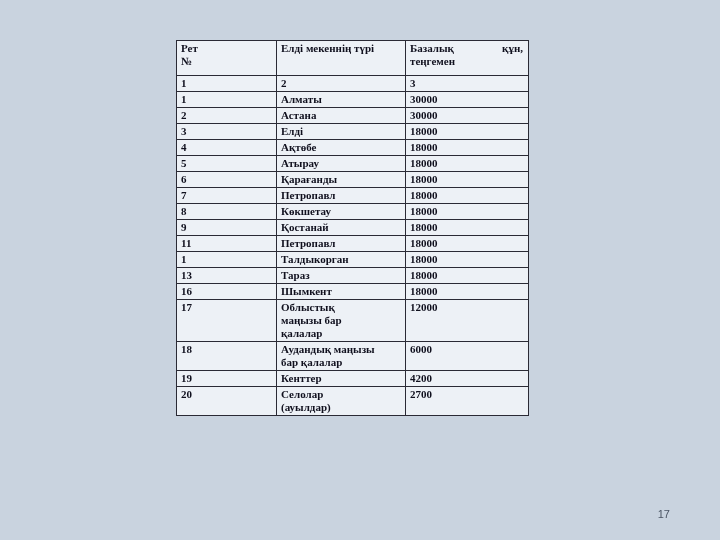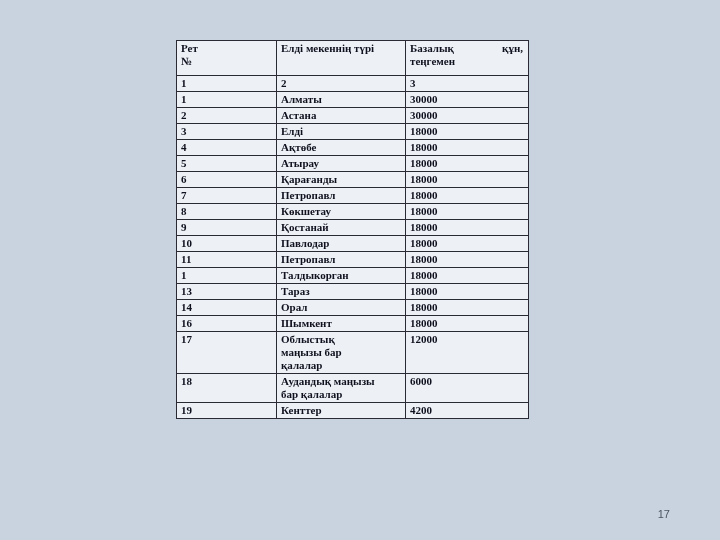--- a/index.html
+++ b/index.html
@@ -131,49 +131,39 @@
     <td class="name">Көкшетау</td>
     <td class="val">18000</td>
   </tr>
 
   <tr>
     <td class="no">9</td>
     <td class="name">Қостанай</td>
     <td class="val">18000</td>
   </tr>
 
-  <tr>
-    <td class="no">10</td>
-    <td class="name">Павлодар</td>
-    <td class="val">18000</td>
-  </tr>
 
   <tr>
     <td class="no">11</td>
     <td class="name">Петропавл</td>
     <td class="val">18000</td>
   </tr>
 
   <tr>
     <td class="no">1</td>
     <td class="name">Талдыкорган</td>
     <td class="val">18000</td>
   </tr>
 
   <tr>
     <td class="no">13</td>
     <td class="name">Тараз</td>
     <td class="val">18000</td>
   </tr>
 
-  <tr>
-    <td class="no">14</td>
-    <td class="name">Орал</td>
-    <td class="val">18000</td>
-  </tr>
 
 
   <tr>
     <td class="no">16</td>
     <td class="name">Шымкент</td>
     <td class="val">18000</td>
   </tr>
 
   <tr>
     <td class="no">17</td>
@@ -189,19 +179,25 @@
 бар қалалар</td>
     <td class="val">6000</td>
   </tr>
 
   <tr>
     <td class="no">19</td>
     <td class="name">Кенттер</td>
     <td class="val">4200</td>
   </tr>
 
+  <tr>
+    <td class="no">20</td>
+    <td class="name">Селолар
+(ауылдар)</td>
+    <td class="val">2700</td>
+  </tr>
 </tbody>
     </table>
   </div>
 
   <div class="page-num">17</div>
 
 </div>
 
 </body></html>

